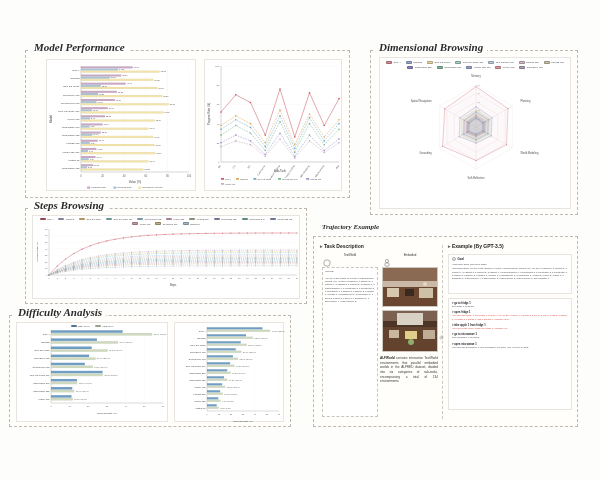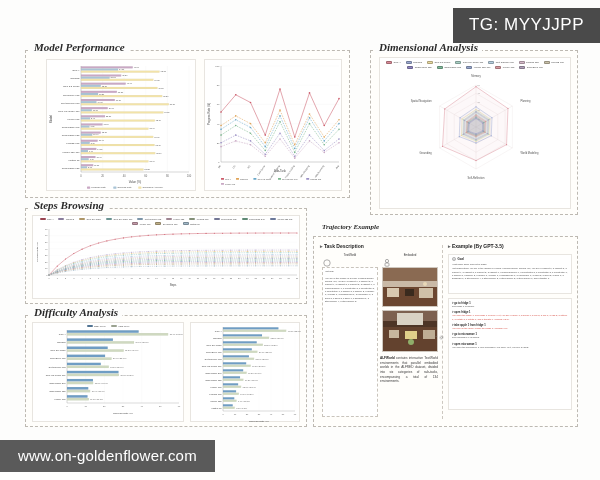--- a/index.html
+++ b/index.html
@@ -277,21 +277,21 @@
           <text x="77" y="119.7" font-size="2.1" fill="#555" text-anchor="start" font-family="&quot;Liberation Sans&quot;, sans-serif">Text-Davinci-003</text>
           <rect x="101.2" y="118" width="3" height="1.8" fill="#9a8fc4" rx="0.3"></rect>
           <text x="105.2" y="119.7" font-size="2.1" fill="#555" text-anchor="start" font-family="&quot;Liberation Sans&quot;, sans-serif">Llama2-70b</text>
           <rect x="16" y="123" width="3" height="1.8" fill="#c9a8c4" rx="0.3"></rect>
           <text x="20" y="124.7" font-size="2.1" fill="#555" text-anchor="start" font-family="&quot;Liberation Sans&quot;, sans-serif">Lemur-70b</text>
         </svg>
     </div>
   </div>
 
   <div class="panel" style="left:370px; top:50px; width:208px; height:165px;">
-    <div class="panel-title">Dimensional Analysis</div>
+    <div class="panel-title">Dimensional Browsing</div>
 
     <div class="inner-card" style="left:8px; top:6px; width:192px; height:152px;">
       <div id="legend-radar" class="legend-row" style="padding:3px 6px 0 6px;">
           <div class="legend-item" style="font-size: 2.4px;">
             <span class="legend-swatch" style="background: rgb(217, 138, 150); width: 6px; height: 2.6px;"></span>
             <span>GPT-4</span>
           </div>
           <div class="legend-item" style="font-size: 2.4px;">
             <span class="legend-swatch" style="background: rgb(154, 168, 208); width: 6px; height: 2.6px;"></span>
             <span>Claude2</span>
@@ -971,21 +971,21 @@
           <circle cx="239.20000000000002" cy="40.81485575503275" r="0.55" fill="#a0b8c8"></circle>
           <circle cx="247.46666666666667" cy="40.81170823097233" r="0.55" fill="#a0b8c8"></circle>
           <circle cx="255.73333333333335" cy="40.80922758030131" r="0.55" fill="#a0b8c8"></circle>
           <circle cx="264" cy="40.8072725109727" r="0.55" fill="#a0b8c8"></circle>
           <text x="140" y="60.5" font-size="2.6" fill="#444" text-anchor="middle" font-family="&quot;Liberation Sans&quot;, sans-serif">Steps</text>
           <text x="4.5" y="27" font-size="2.4" fill="#444" text-anchor="middle" font-family="&quot;Liberation Sans&quot;, sans-serif" transform="rotate(-90 4.5 27)">Progress Rate (%)</text>
         </svg>
     </div>
   </div>
 
-  <div class="panel" style="left:25px; top:315px; width:282px; height:112px;">
+  <div class="panel" style="left:9px; top:315px; width:282px; height:112px;">
     <div class="panel-title">Difficulty Analysis</div>
 
     <div class="inner-card" style="left:6px; top:6px; width:152px; height:100px;">
       <div id="legend-diff" class="legend-row" style="padding:2px 4px 0 4px;">
           <div class="legend-item" style="font-size: 2.3px;">
             <span class="legend-swatch" style="background: rgb(111, 157, 196); width: 6px; height: 2.4px;"></span>
             <span>Easy Level</span>
           </div>
           <div class="legend-item" style="font-size: 2.3px;">
             <span class="legend-swatch" style="background: rgb(207, 217, 192); width: 6px; height: 2.4px;"></span>
@@ -1235,15 +1235,13 @@
         <svg width="5" height="5" viewBox="0 0 12 12">
             <circle cx="6" cy="6" r="2.2" fill="none" stroke="#666" stroke-width="1"></circle>
             <circle cx="6" cy="6" r="4.6" fill="none" stroke="#666" stroke-width="0.8" stroke-dasharray="1.3 1.3"></circle>
           </svg>
       </div>
     </div>
 
     <div style="position:absolute; left:120px; top:96px; font-size:4px; color:#777;">→</div>
   </div>
 
-  <div class="wm-tg">TG: MYYJJPP</div>
-  <div class="wm-site">www.on-goldenflower.com</div>
 </div>
 
 </body></html>

